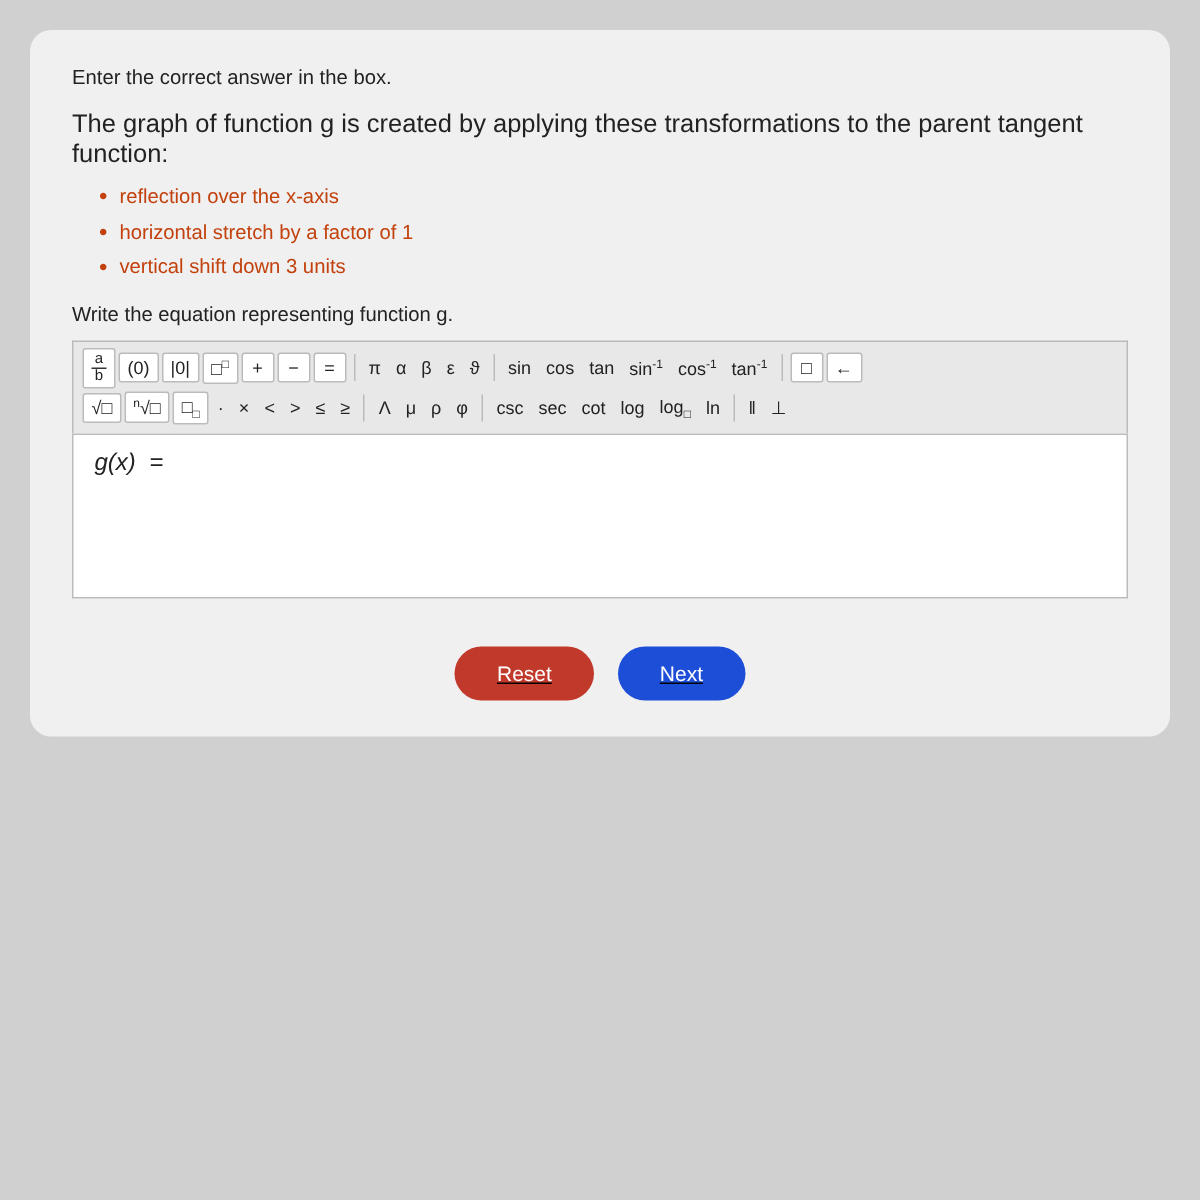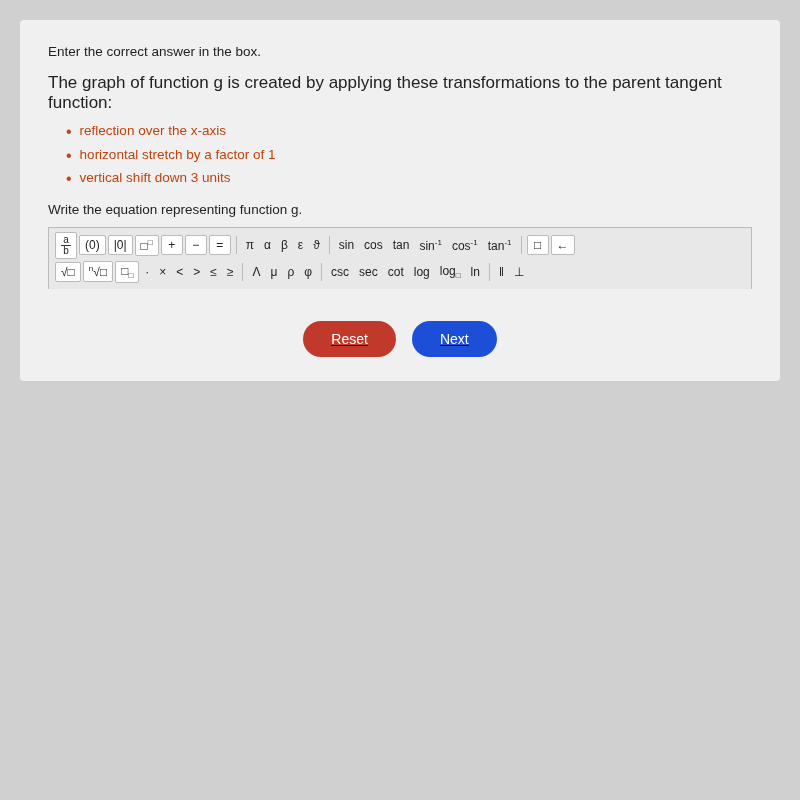--- a/index.html
+++ b/index.html
@@ -14,21 +14,21 @@
       display: flex;
       align-items: flex-start;
       justify-content: center;
     }
 
     .page {
       background: #f0f0f0;
       width: 760px;
       margin-top: 20px;
       padding: 24px 28px 24px 28px;
-      border-radius: 4px;
+      border-radius: 14px;
     }
 
     .instruction {
       font-size: 13.5px;
       color: #222;
       margin-bottom: 14px;
     }
 
     .problem-text {
       font-size: 17px;
@@ -239,19 +239,24 @@
       <button class="toolbar-symbol">cot</button>
       <button class="toolbar-symbol">log</button>
       <button class="toolbar-symbol">log<sub>□</sub></button>
       <button class="toolbar-symbol">ln</button>
       <div class="toolbar-sep"></div>
       <button class="toolbar-symbol">‖</button>
       <button class="toolbar-symbol">⊥</button>
     </div>
   </div>
 
+  <div class="answer-box-container">
+    <span class="answer-label">
+      <em>g</em>(<em>x</em>) &nbsp;=
+    </span>
+  </div>
 
   <div class="buttons-row">
     <button class="btn-reset">Reset</button>
     <button class="btn-next">Next</button>
   </div>
 
 </div>
 
 </body></html>

